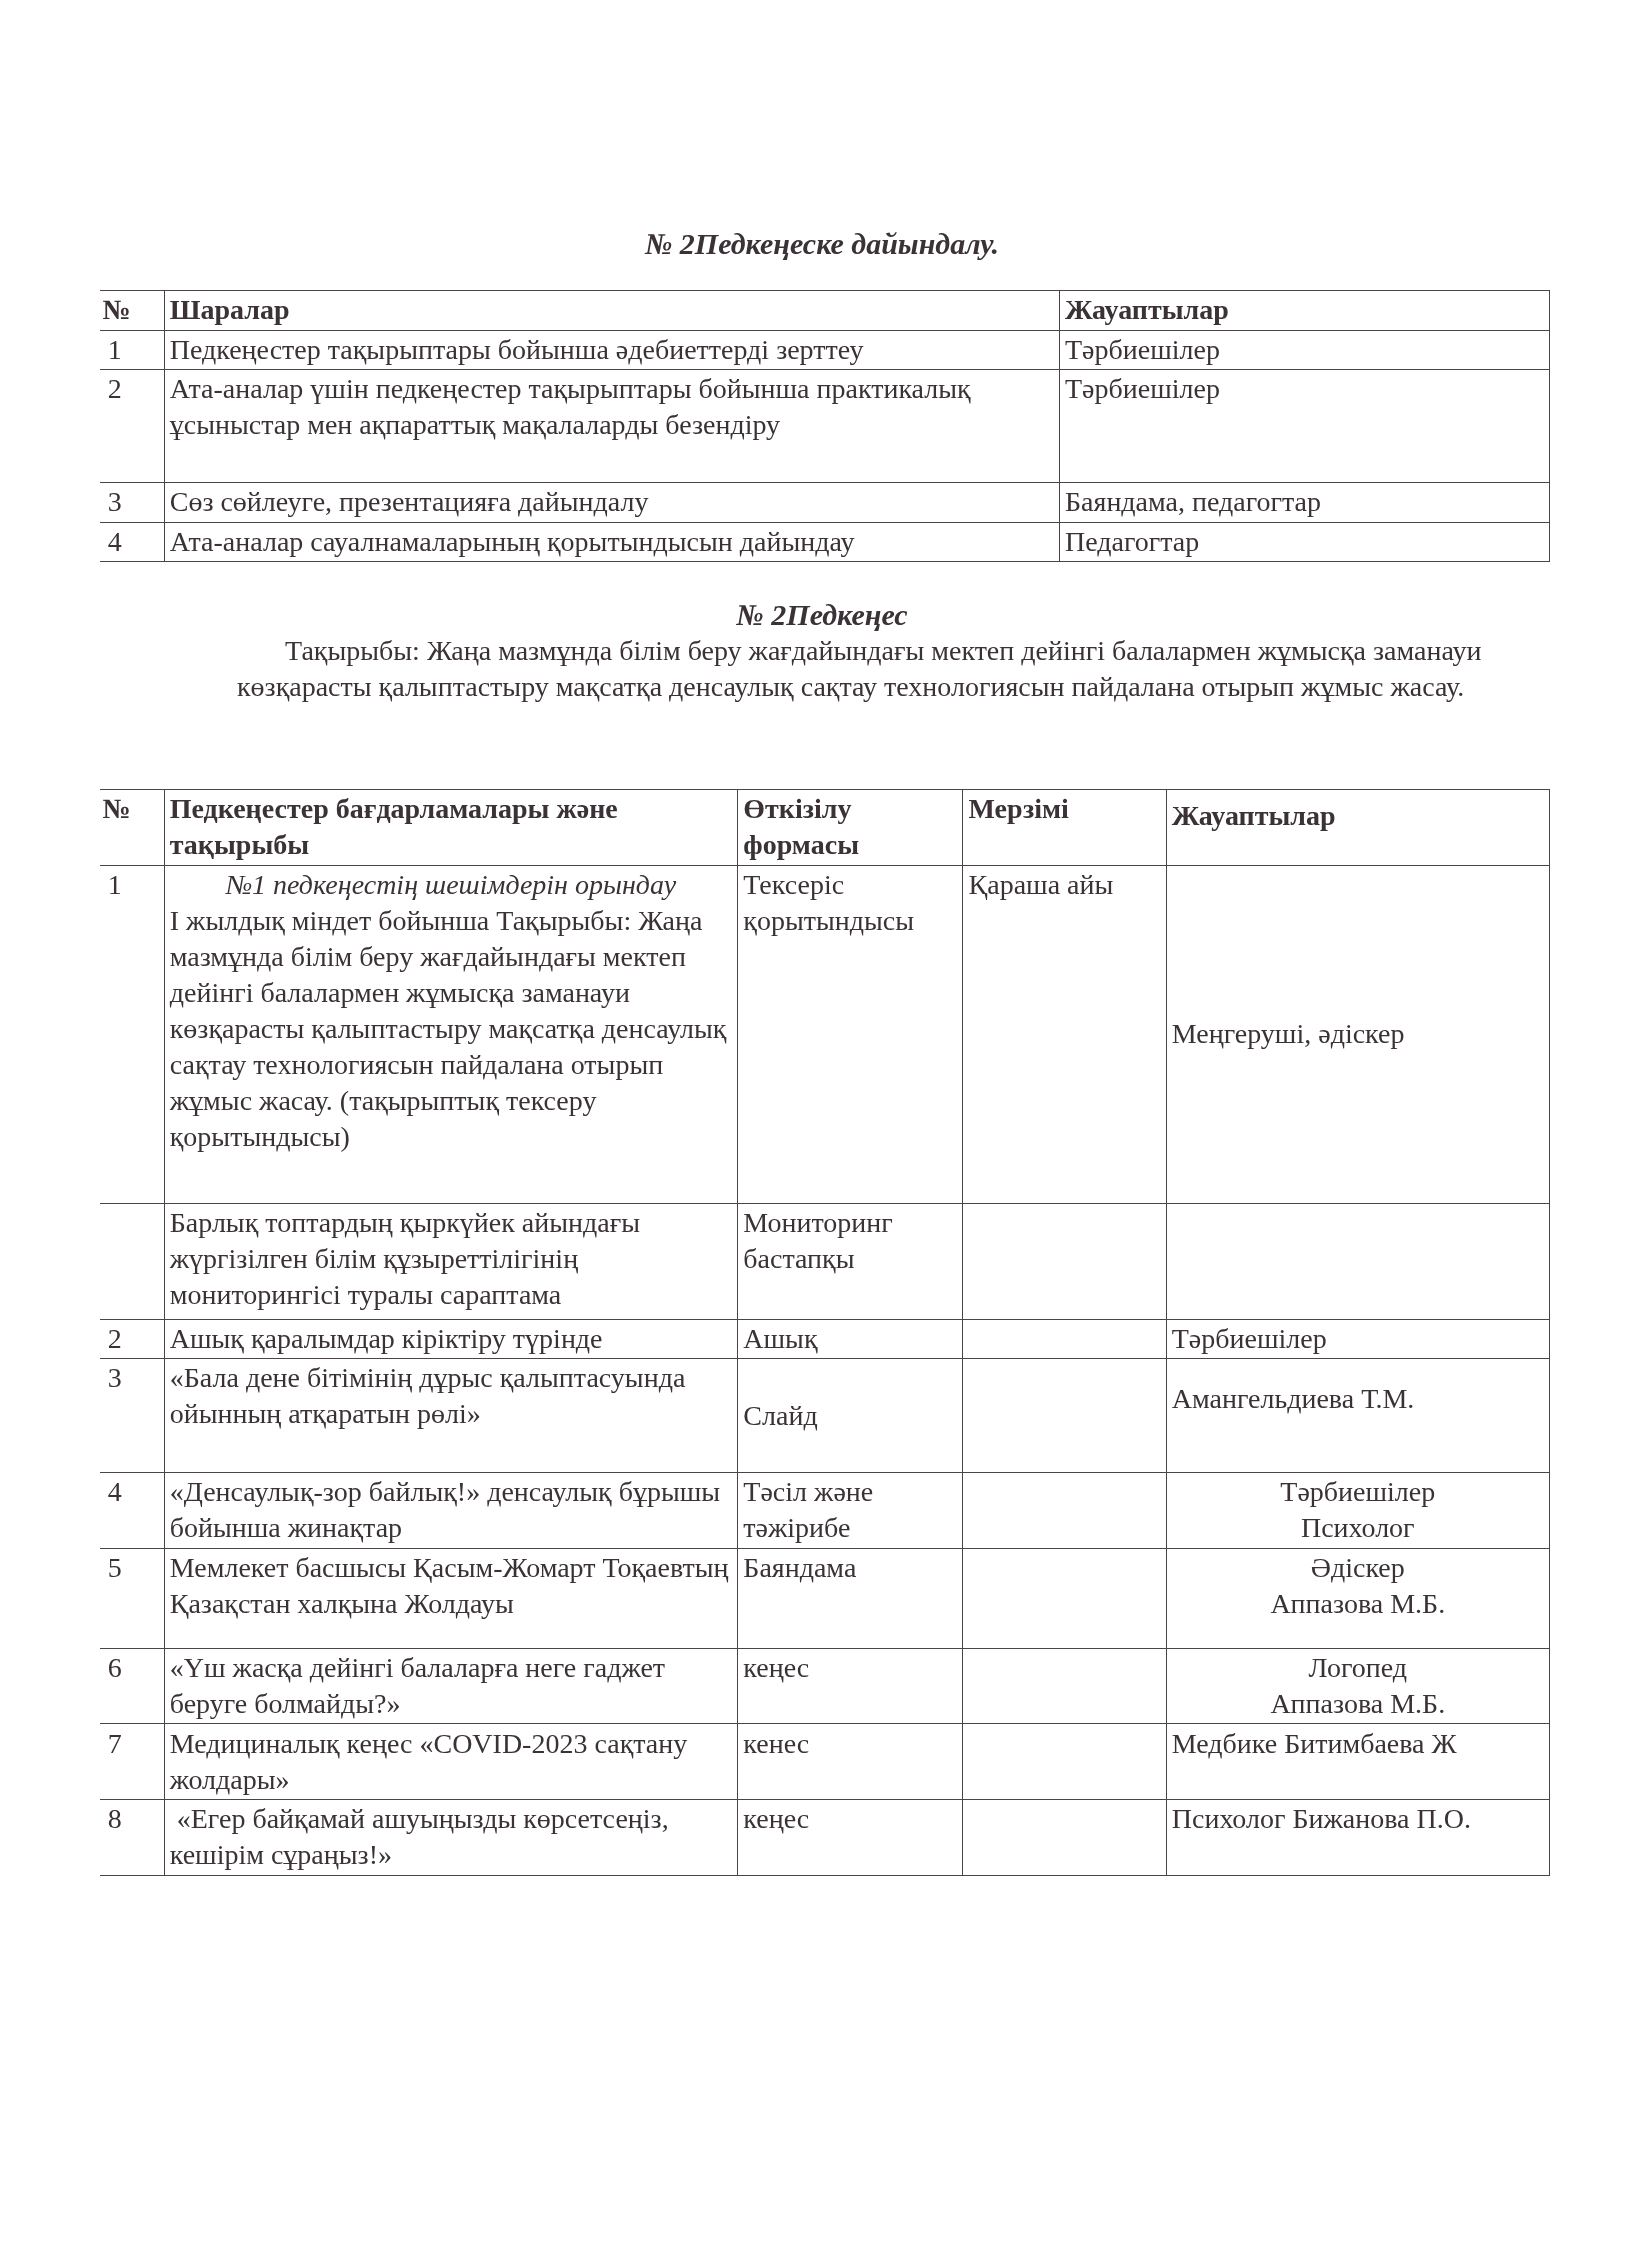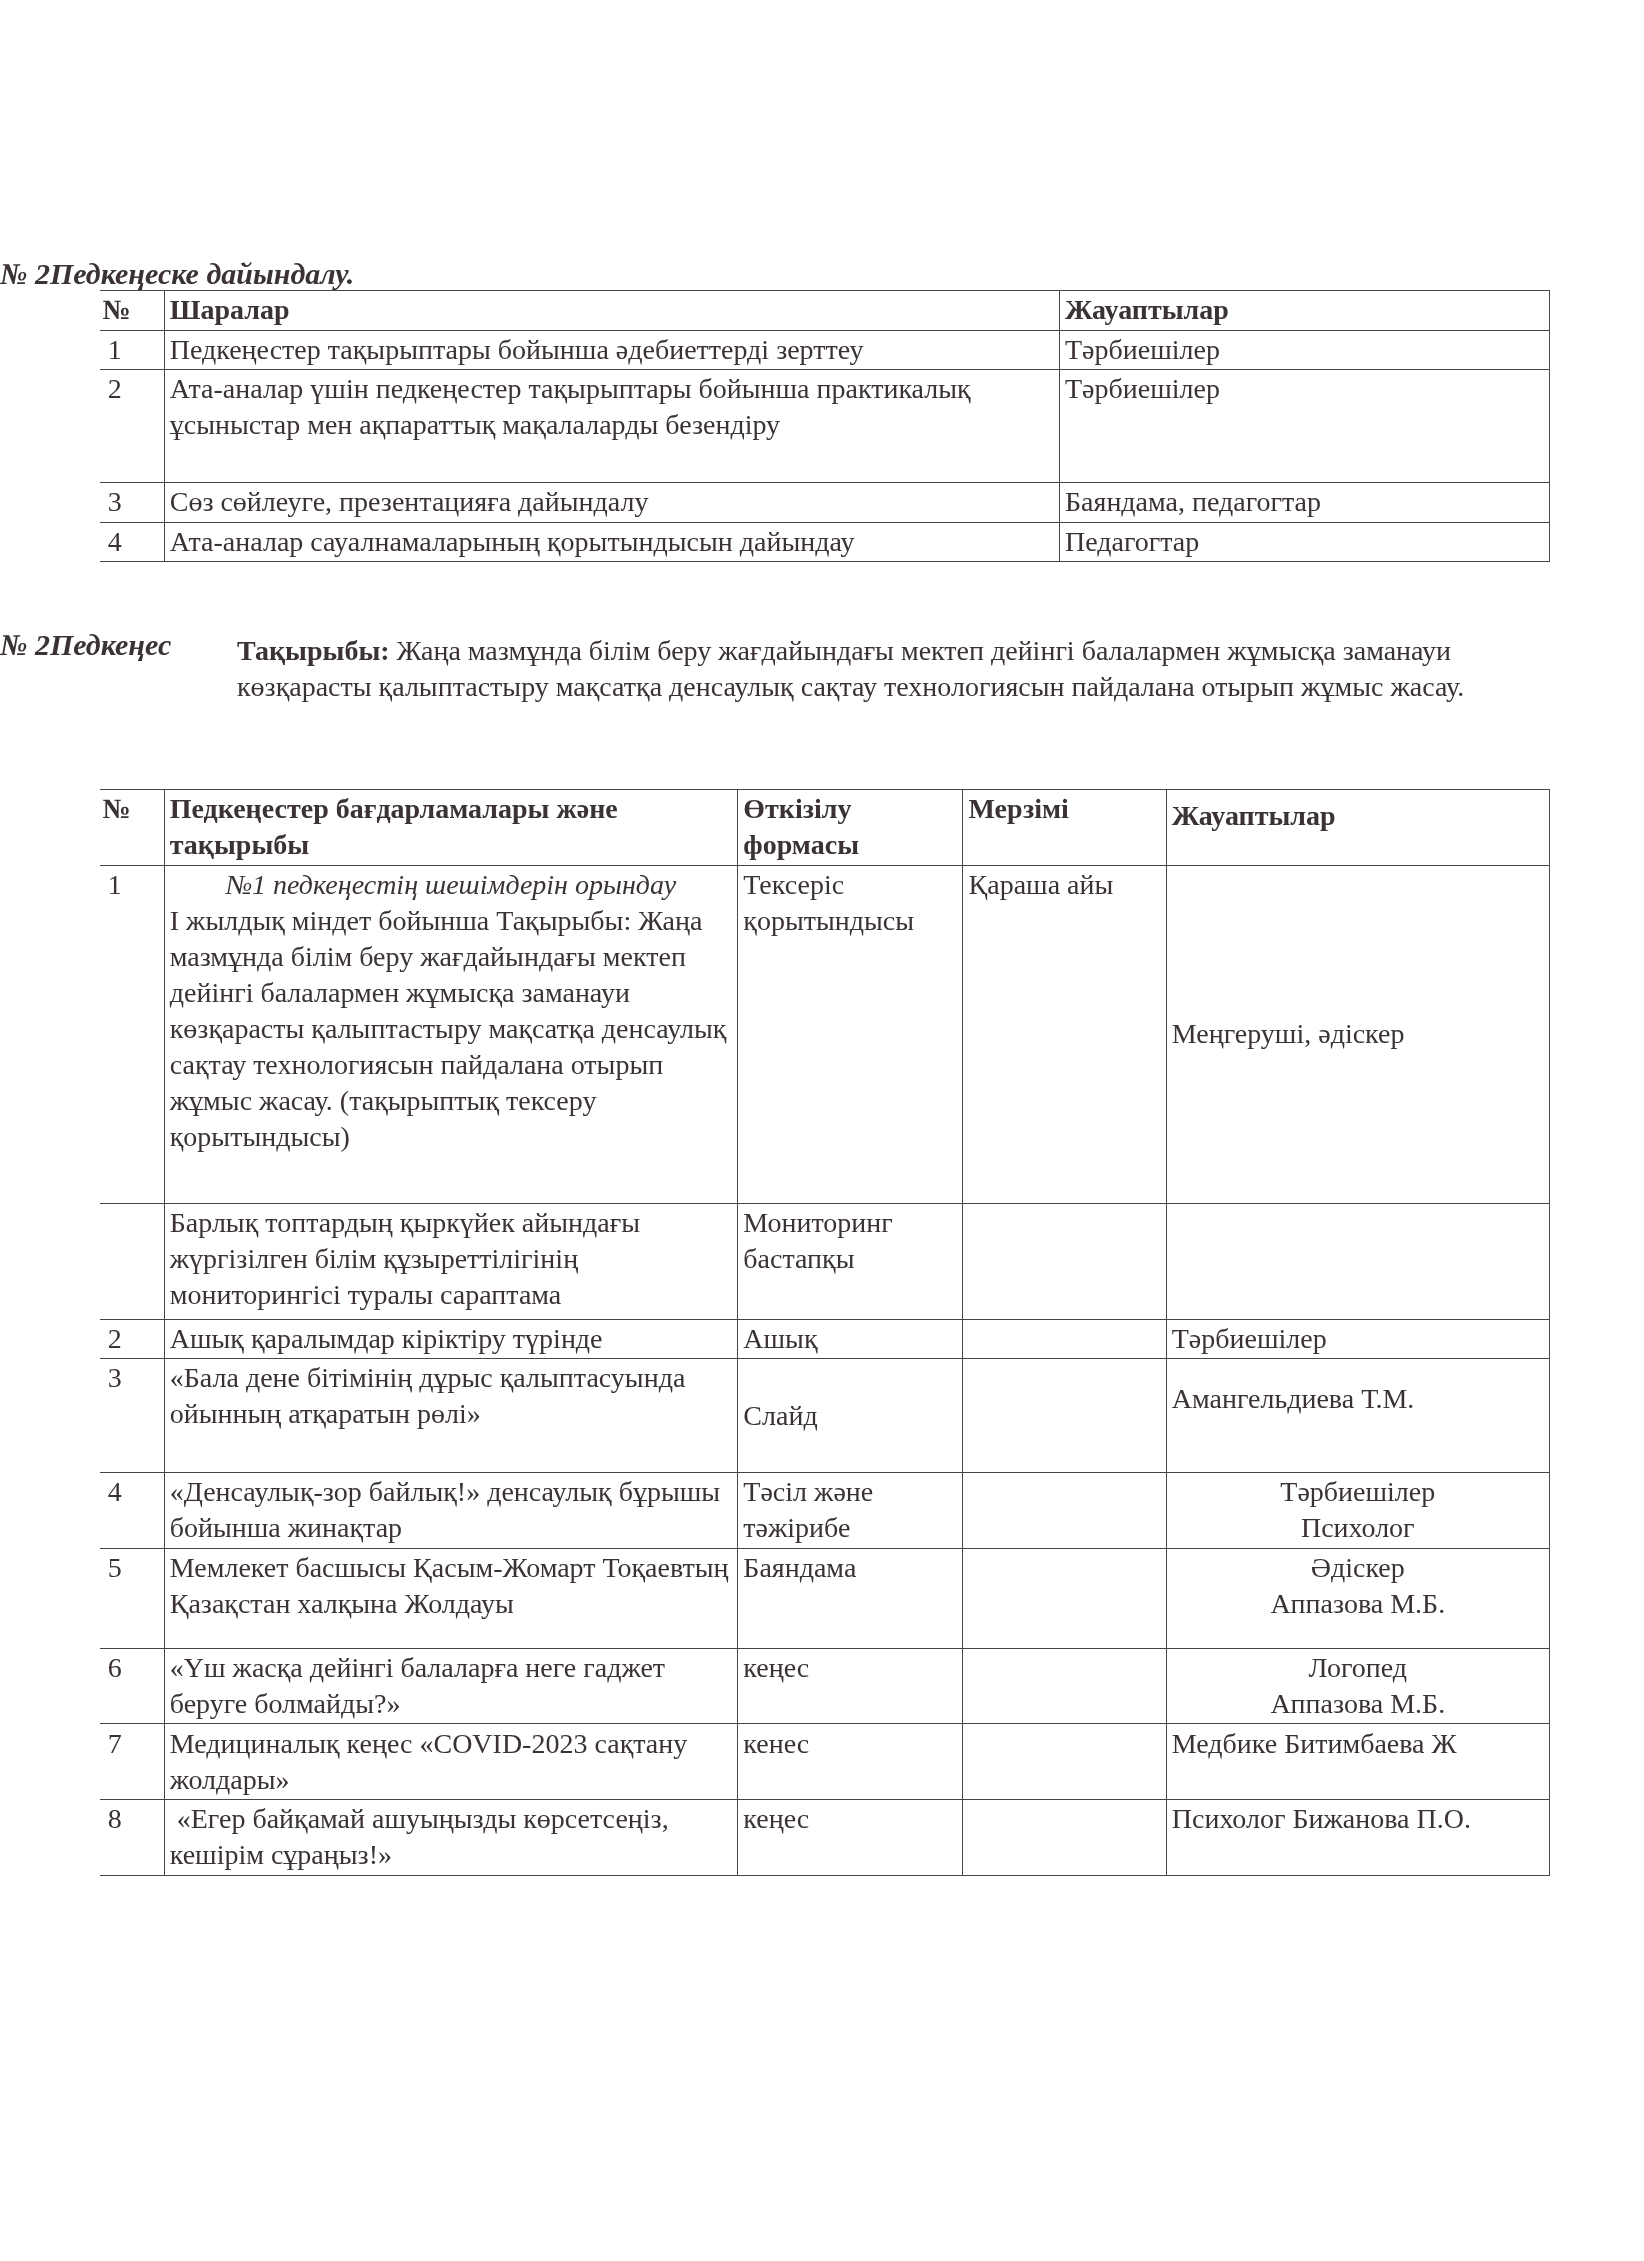--- a/index.html
+++ b/index.html
@@ -1,24 +1,24 @@
 <!DOCTYPE html>
 <html style="font-size:10.3px"><head>
 <meta charset="utf-8">
 <style>
   html, body { margin:0; padding:0; background:#ffffff; }
   body { width:1644px; height:2261px; position:relative; overflow:hidden;
          font-family:"Liberation Serif", serif; color:#3a3236; }
-  .title { position:absolute; left:0; width:1644px; 
-           font-style:italic; font-weight:bold; font-size:30px;margin-top:30px; }
+  .title { position:absolute; left:0; width:1644px; text-align:center;
+           font-style:italic; font-weight:bold; font-size:30px; }
   .t1-title { top:227px; }
   .t2-title { top:598px; }
   .topic { position:absolute; left:237px; top:633px; width:1282px;
            font-size:28px; line-height:36px; }
-  .topic b { font-weight:bold; }
+  .topic b { font-weight:normal;margin-left:48px; }
   table { position:absolute; border-collapse:collapse; table-layout:fixed;
           font-size:28px; line-height:36px; }
   td, th { border:1.3px solid #4a4448; vertical-align:top; padding:1.3px 5.2px 1.3px 5.2px;
            text-align:left; font-weight:normal; }
   th { font-weight:bold; }
   #table1 { left:100px; top:290px; width:1450px; }
   #table2 { left:100px; top:789px; width:1450px; }
   td.num, th.num { border-left:none; padding-left:20.6px; padding-right:2.6px; }
   tr td:last-child, tr th:last-child { }
   .vmid { vertical-align:middle; }

